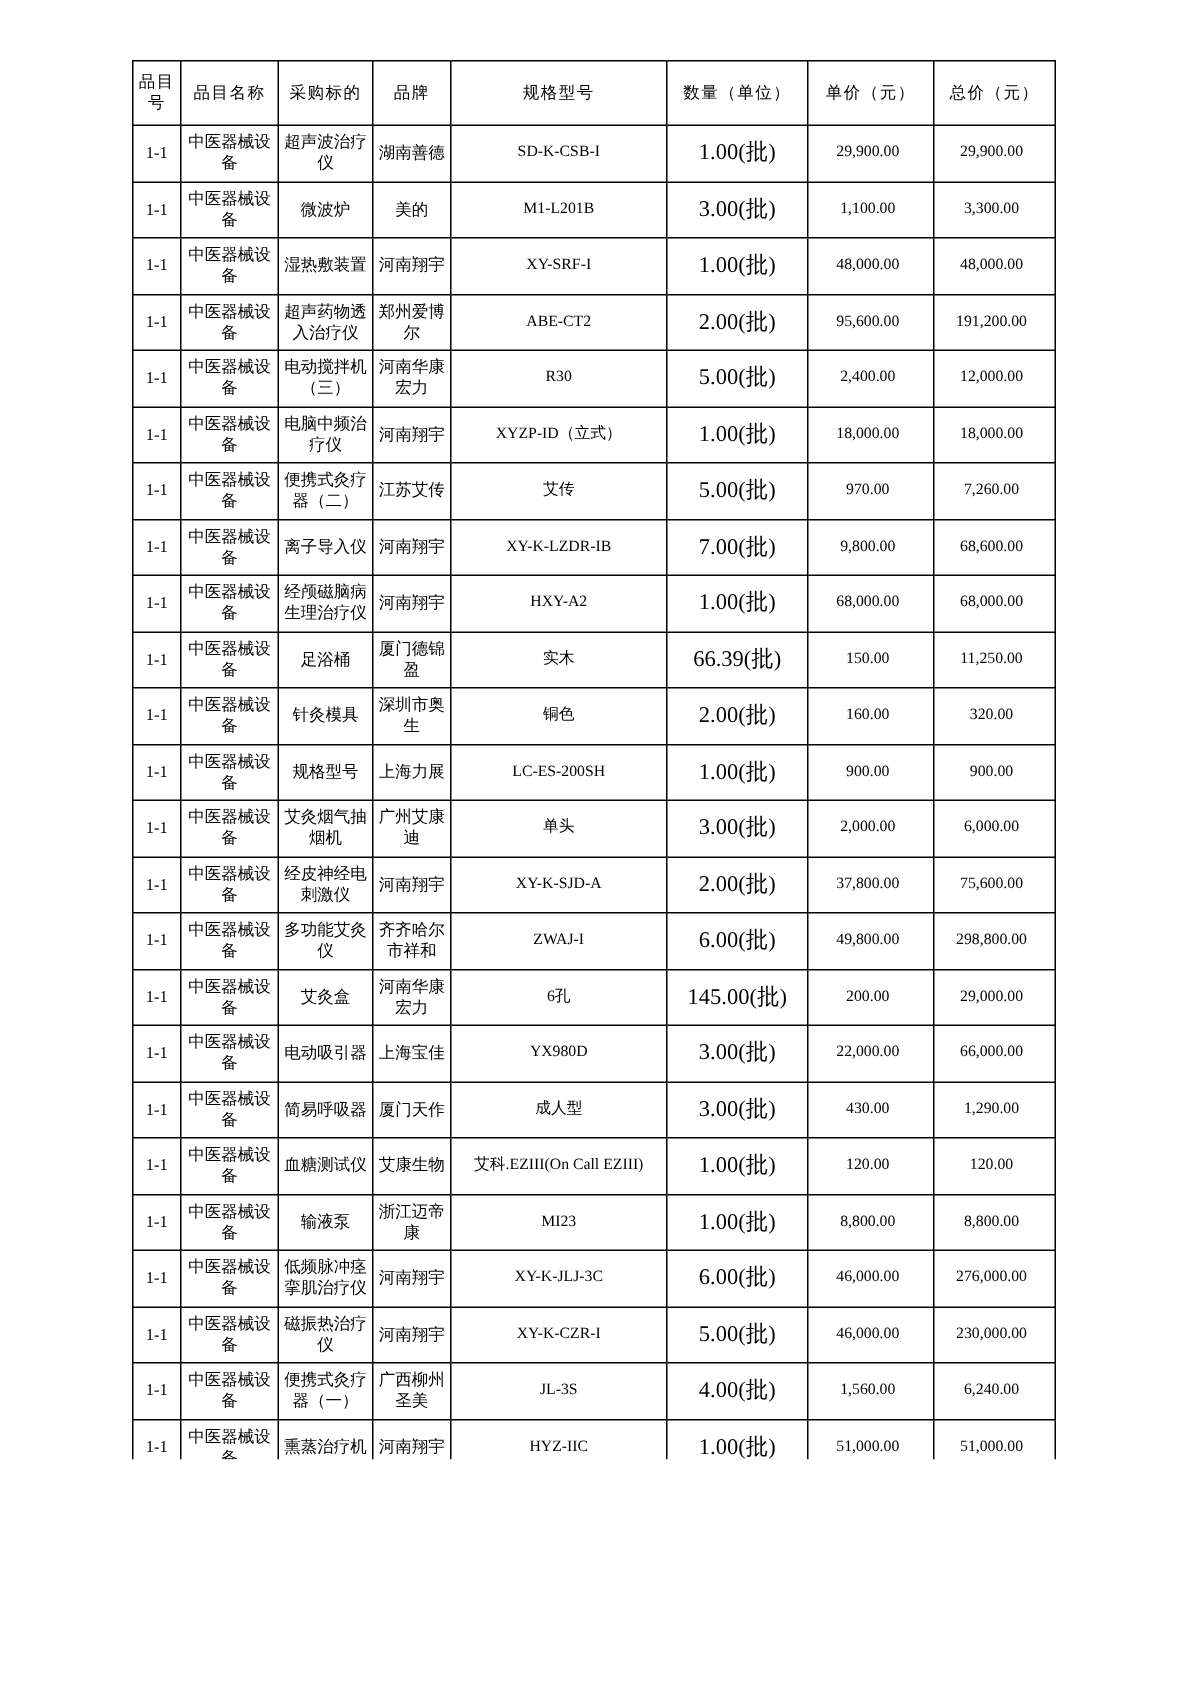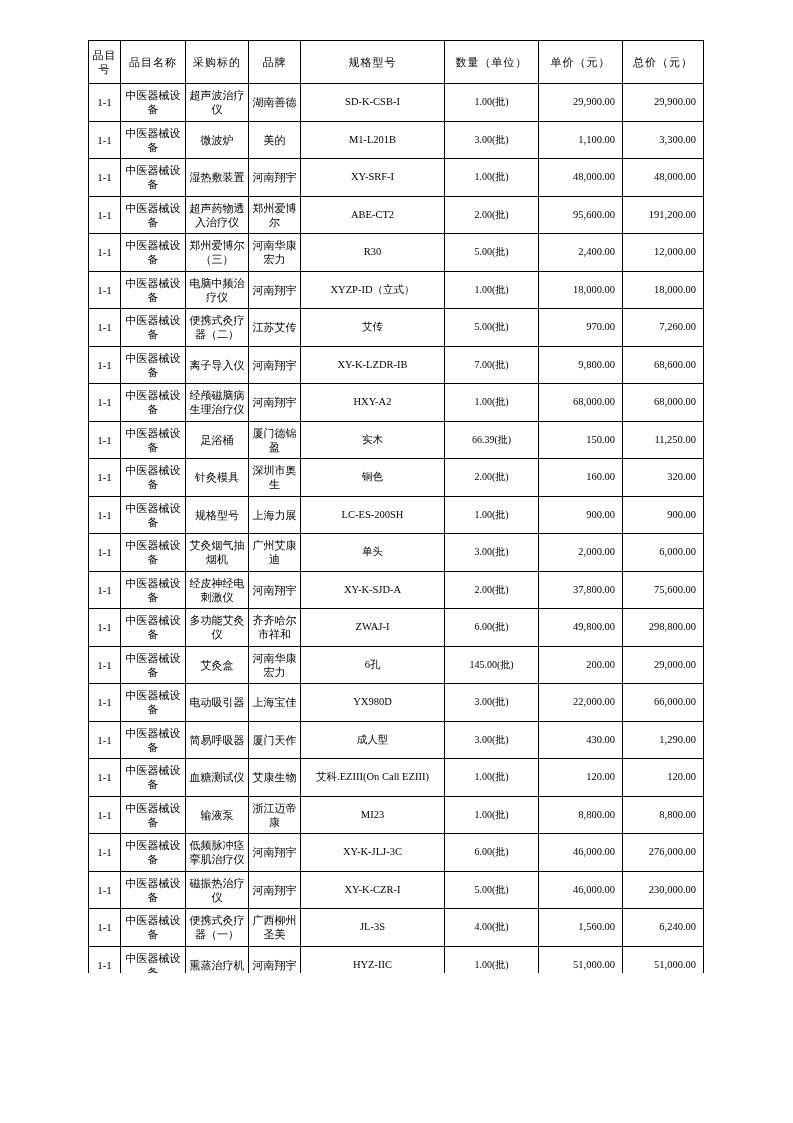--- a/index.html
+++ b/index.html
@@ -32,27 +32,26 @@
     word-break: break-all;
     overflow: hidden;
   }
   table.proc thead th {
     height: 43px;
     letter-spacing: 1px;
   }
   table.proc tbody td { height: 37.5px; }
   
   table.proc td.num {
-    text-align: right;
     padding-right: 7px;
     font-size: 10.5px;
     letter-spacing: 0;
     word-break: normal;
   }
-  table.proc td.qty { font-size: 10px; word-break: normal; }
+  table.proc td.qty { font-size: 15px; word-break: normal; }
   table.proc td.spec { font-size: 10.5px; }
   .footer-heading {
     position: absolute;
     left: 66px;
     top: 1003px;
     font-size: 14px;
     letter-spacing: 0.5px;
     white-space: nowrap;
   }
   .footer-names {
@@ -129,21 +128,21 @@
           <td>超声药物透入治疗仪</td>
           <td>郑州爱博尔</td>
           <td class="spec">ABE-CT2</td>
           <td class="qty">2.00(批)</td>
           <td class="num">95,600.00</td>
           <td class="num">191,200.00</td>
         </tr>
         <tr>
           <td>1-1</td>
           <td>中医器械设备</td>
-          <td>郑州爱博尔（三）</td>
+          <td>电动搅拌机（三）</td>
           <td>河南华康宏力</td>
           <td class="spec">R30</td>
           <td class="qty">5.00(批)</td>
           <td class="num">2,400.00</td>
           <td class="num">12,000.00</td>
         </tr>
         <tr>
           <td>1-1</td>
           <td>中医器械设备</td>
           <td>电脑中频治疗仪</td>

